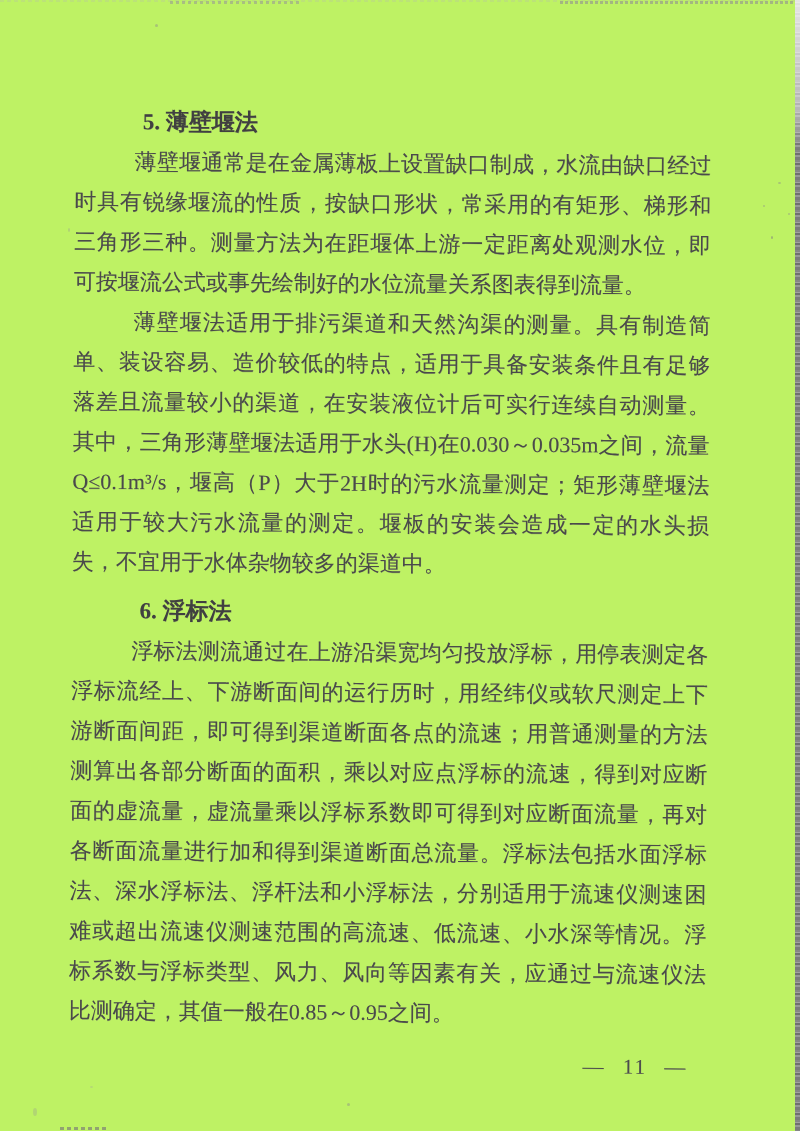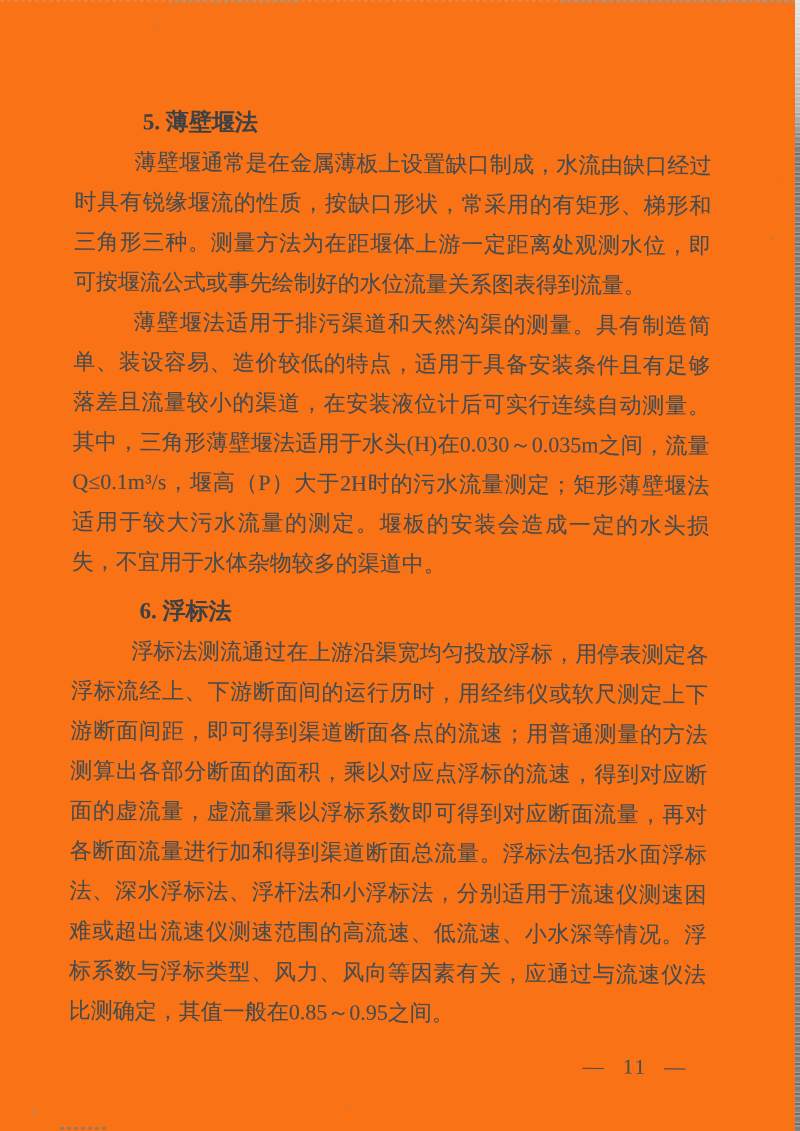--- a/index.html
+++ b/index.html
@@ -4,21 +4,21 @@
 <style>
   html, body {
     margin: 0;
     padding: 0;
     background: #ffffff;
   }
   .page {
     position: relative;
     width: 800px;
     height: 1131px;
-    background: #f97316;
+    background: #bef264;
     overflow: hidden;
     font-family: "Liberation Serif", "DejaVu Serif", serif;
   }
   
   .tilt {
     position: absolute;
     inset: 0;
     transform: rotate(0.4deg);
     transform-origin: 400px 110px;
   }

